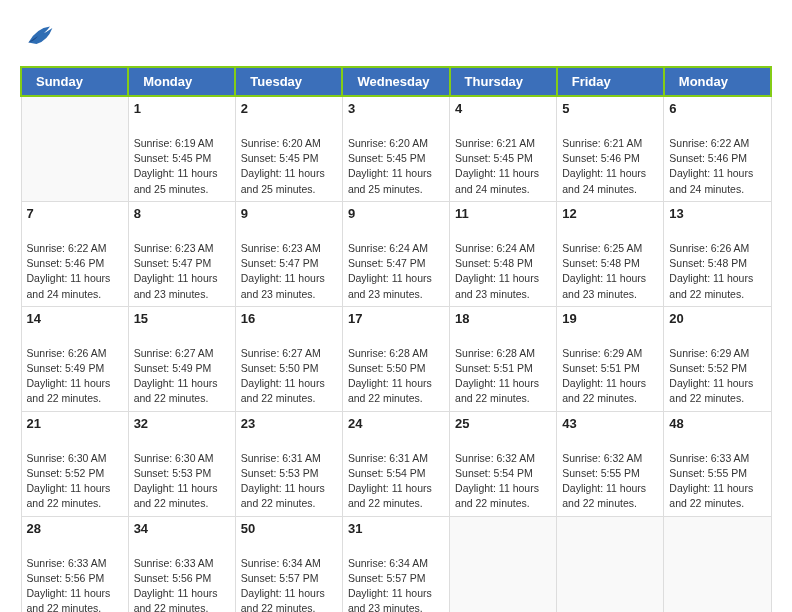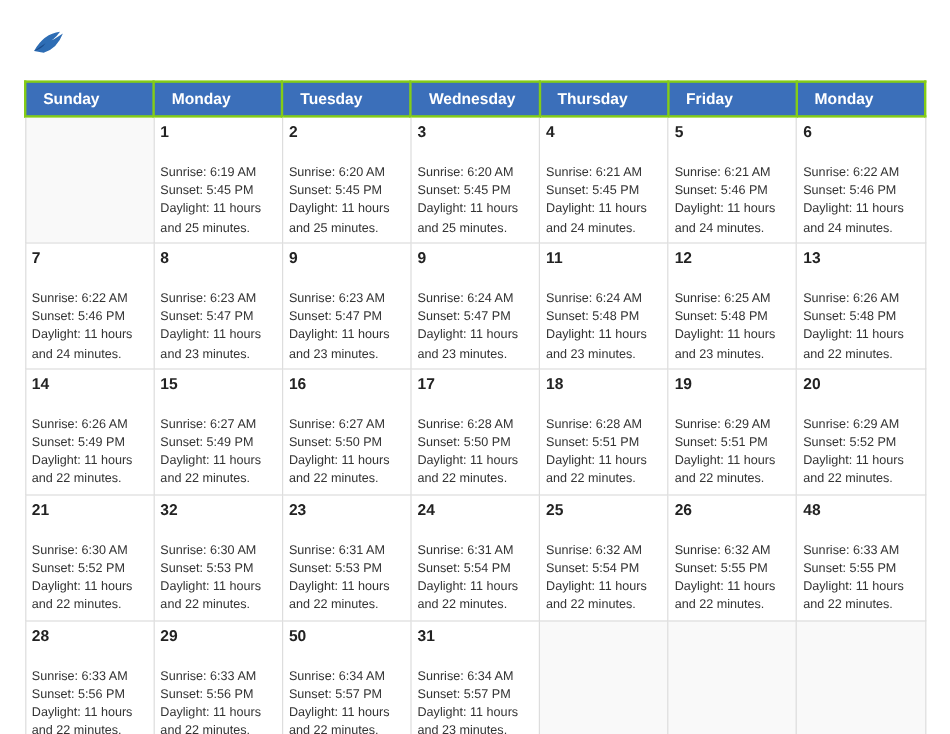--- a/index.html
+++ b/index.html
@@ -222,35 +222,35 @@
         </td>
         <td>
           <span class="day-number">24</span>
           <div class="day-info">Sunrise: 6:31 AM<br>Sunset: 5:54 PM<br>Daylight: 11 hours<br>and 22 minutes.</div>
         </td>
         <td>
           <span class="day-number">25</span>
           <div class="day-info">Sunrise: 6:32 AM<br>Sunset: 5:54 PM<br>Daylight: 11 hours<br>and 22 minutes.</div>
         </td>
         <td>
-          <span class="day-number">26</span>
+          <span class="day-number">43</span>
           <div class="day-info">Sunrise: 6:32 AM<br>Sunset: 5:55 PM<br>Daylight: 11 hours<br>and 22 minutes.</div>
         </td>
         <td>
           <span class="day-number">48</span>
           <div class="day-info">Sunrise: 6:33 AM<br>Sunset: 5:55 PM<br>Daylight: 11 hours<br>and 22 minutes.</div>
         </td>
       </tr>
       <tr>
         <td>
           <span class="day-number">28</span>
           <div class="day-info">Sunrise: 6:33 AM<br>Sunset: 5:56 PM<br>Daylight: 11 hours<br>and 22 minutes.</div>
         </td>
         <td>
-          <span class="day-number">29</span>
+          <span class="day-number">34</span>
           <div class="day-info">Sunrise: 6:33 AM<br>Sunset: 5:56 PM<br>Daylight: 11 hours<br>and 22 minutes.</div>
         </td>
         <td>
           <span class="day-number">50</span>
           <div class="day-info">Sunrise: 6:34 AM<br>Sunset: 5:57 PM<br>Daylight: 11 hours<br>and 22 minutes.</div>
         </td>
         <td>
           <span class="day-number">31</span>
           <div class="day-info">Sunrise: 6:34 AM<br>Sunset: 5:57 PM<br>Daylight: 11 hours<br>and 23 minutes.</div>
         </td>

